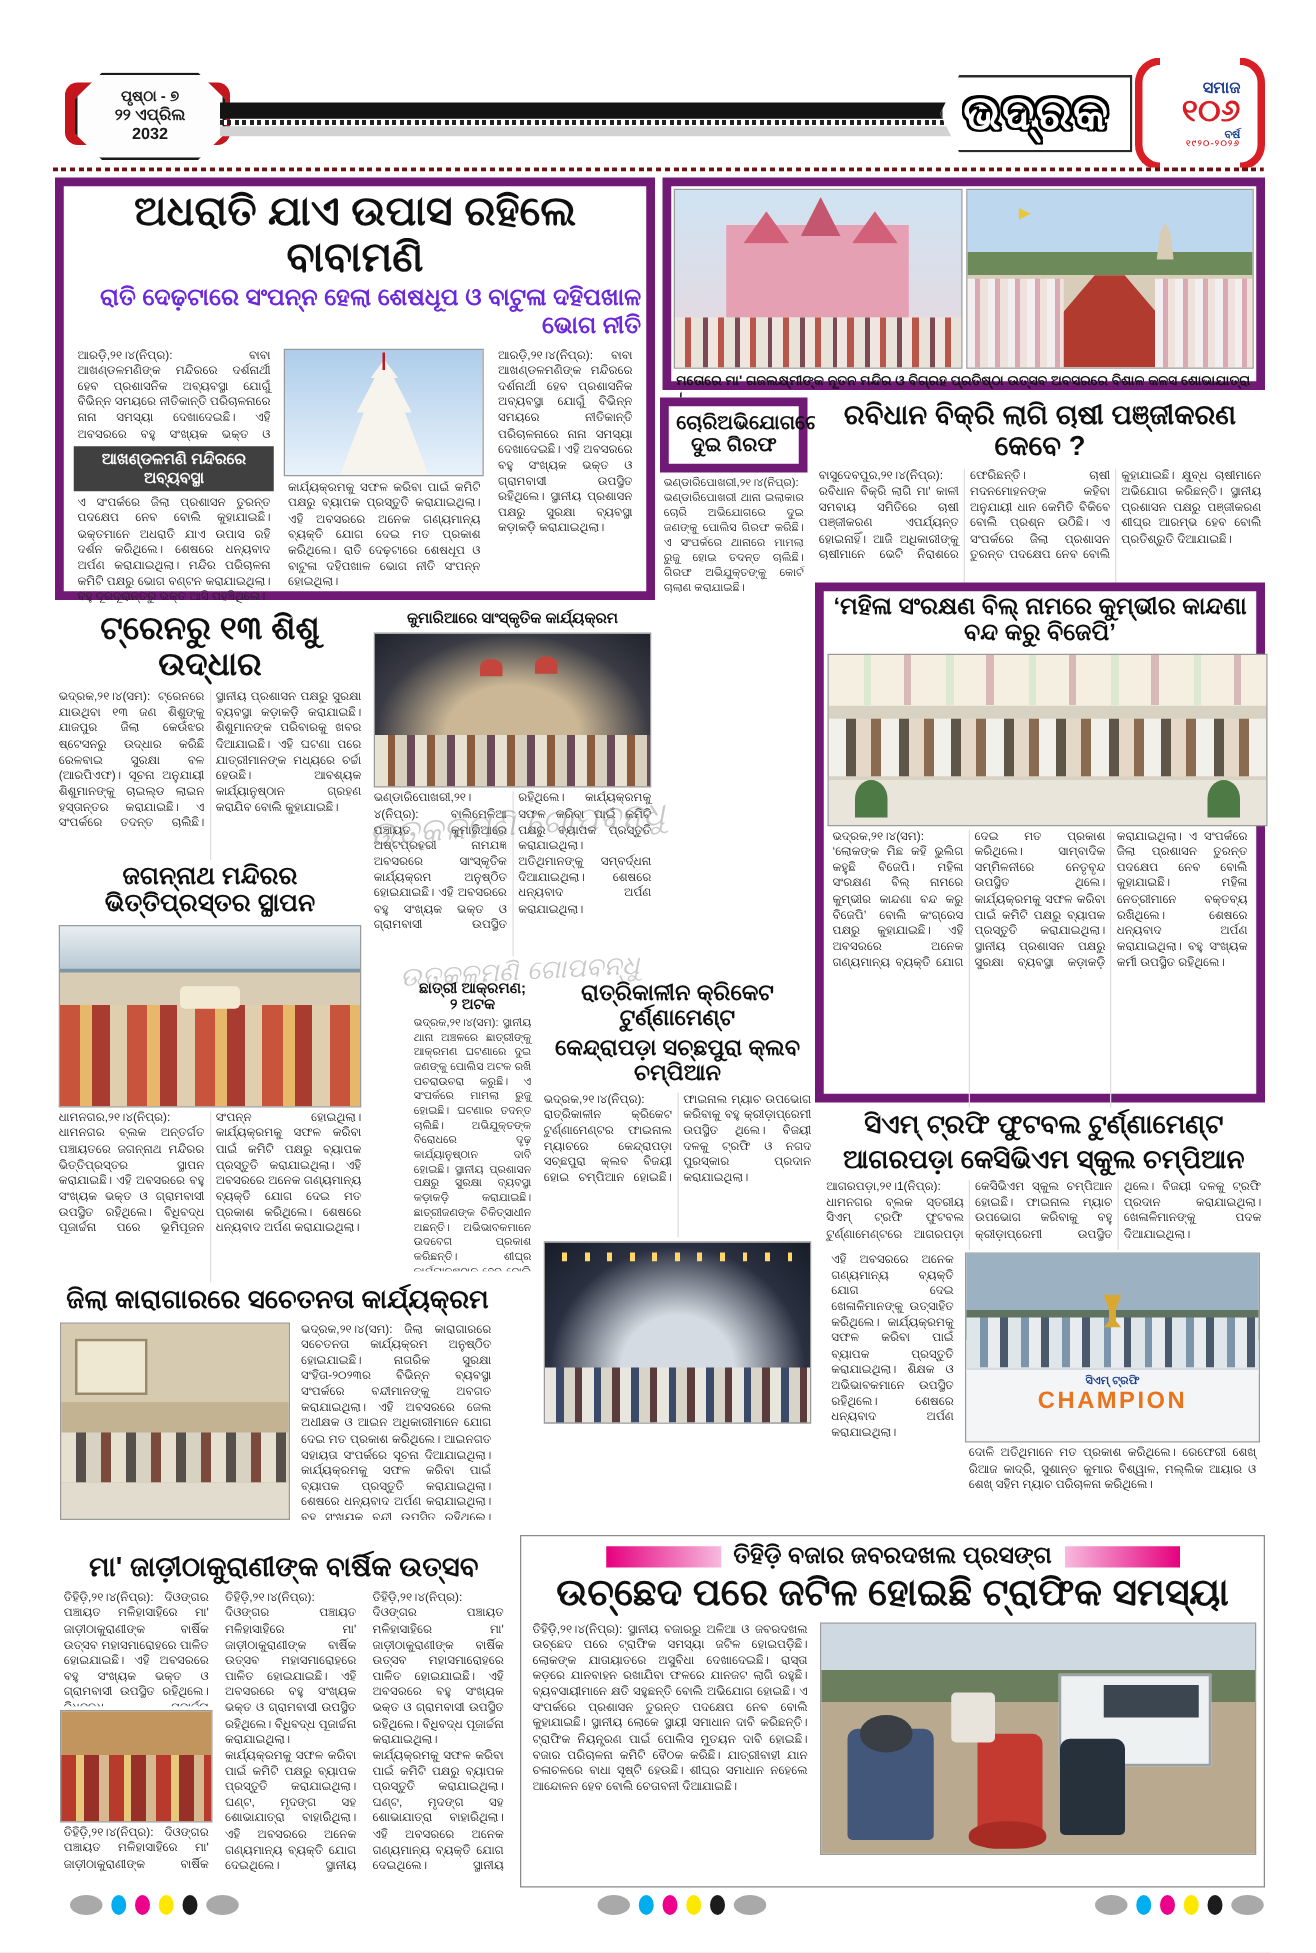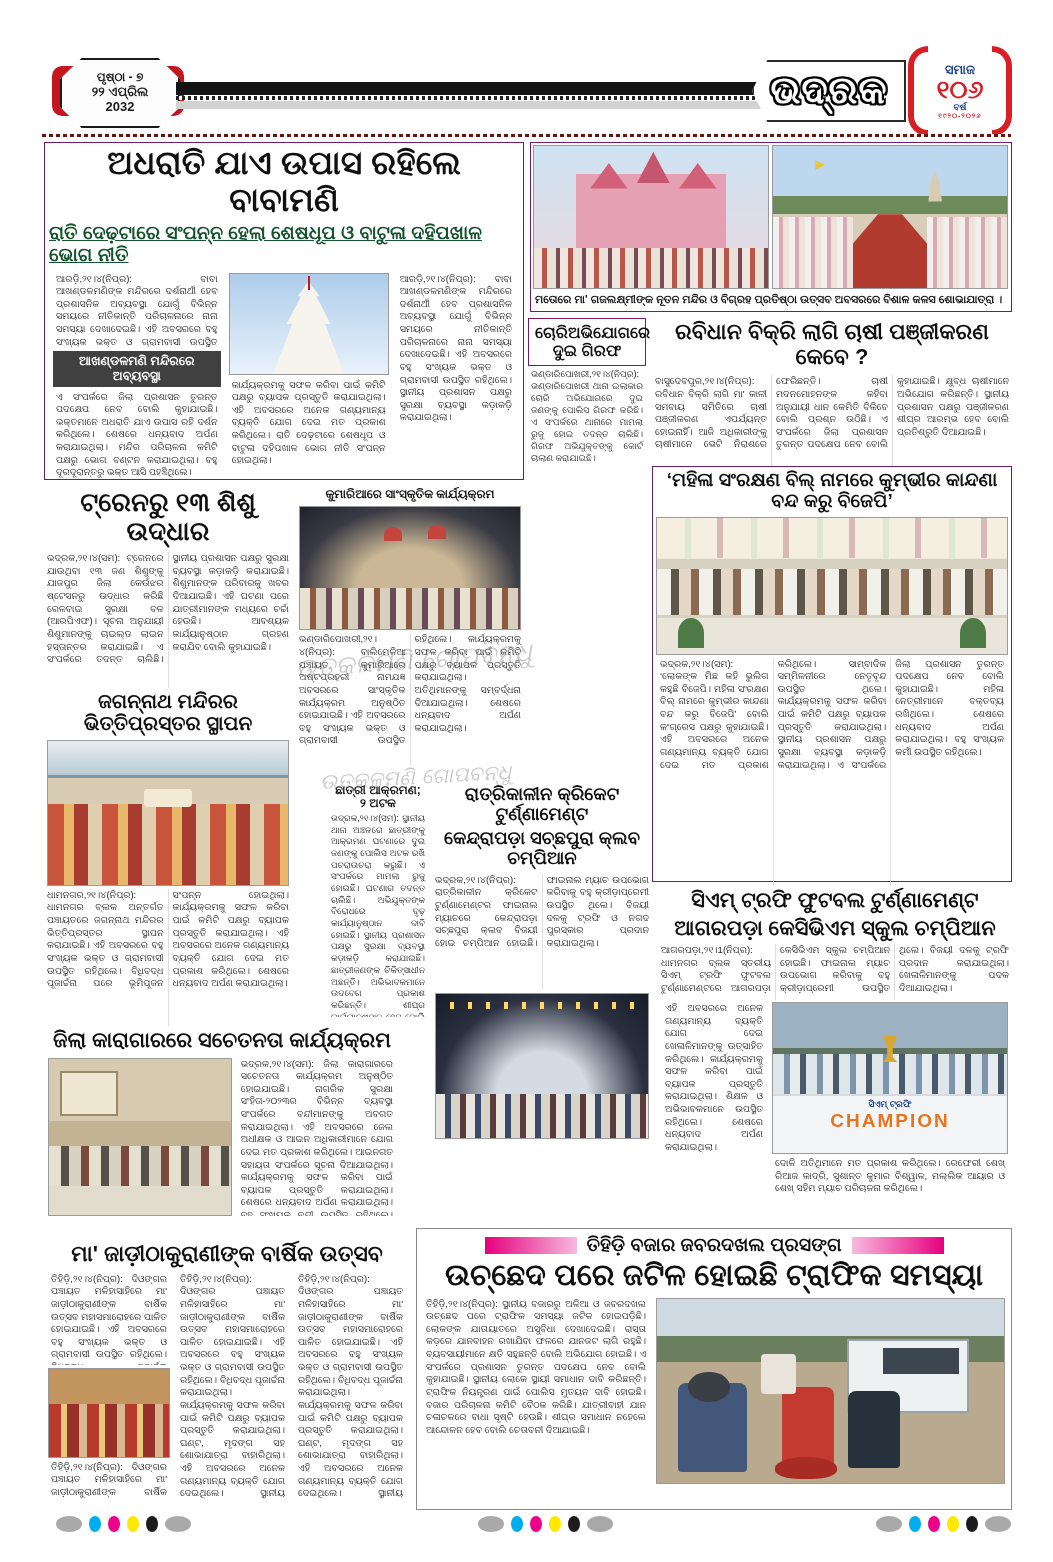--- a/index.html
+++ b/index.html
@@ -1,21 +1,21 @@
 <!DOCTYPE html>
 <html><head>
 <meta charset="utf-8">
 <style>
   html,body{margin:0;padding:0;background:#e8e8e8;}
   .sheet{position:relative;width:1053px;height:1562px;background:#ffffff;margin:0 auto;
          font-family:"Liberation Sans","DejaVu Sans",sans-serif;color:#1a1a1a;overflow:hidden;}
   .blk{position:absolute;background:#fff;box-sizing:border-box;}
-  .boxed{border:1px solid #701a75;}
+  .boxed{border:7px solid #701a75;}
   .hl{font-weight:800;color:#101010;text-align:center;line-height:1.12;margin:0;padding:2px 4px;}
-  .sub{font-weight:700;color:#14532d;text-align:left;line-height:1.15;margin:0;padding:1px 4px;text-decoration:underline;}
+  .sub{font-weight:700;color:#6d28d9;text-align:right;line-height:1.15;margin:0;padding:1px 4px;}
   .bodytext{font-size:9.5px;line-height:1.33;text-align:justify;color:#222;overflow:hidden;padding:0 3px;}
   .cols2{column-count:2;column-gap:9px;column-rule:1px solid #ddd;}
   .cols3{column-count:3;column-gap:9px;column-rule:1px solid #ddd;}
   .photo{position:relative;overflow:hidden;border:1px solid #9a9a9a;box-sizing:border-box;}
   .caption{font-size:11px;font-weight:700;color:#111;padding:2px 4px;line-height:1.2;}
   .pinkbox{background:#404040;color:#fff;font-size:12.5px;font-weight:700;text-align:center;
            padding:3px 2px;margin:4px 0;}
   
   .badge-wrap{position:absolute;left:52px;top:58px;width:132px;height:66px;}
   .badge-red{position:absolute;left:0;top:8px;width:132px;height:50px;background:#c4161c;border-radius:10px;}
@@ -30,21 +30,21 @@
   .bar-gray{position:absolute;left:176px;top:101px;width:592px;height:8px;background:#d2d2d2;}
   .masthead{position:absolute;left:752px;top:60px;width:150px;height:58px;background:#fff;border:2px solid #2a2a2a;
             clip-path:polygon(10% 0,100% 0,100% 100%,10% 100%,0 50%);
             display:flex;align-items:center;justify-content:center;}
   .masthead span{font-size:38px;font-weight:900;color:#fff;letter-spacing:1px;
      text-shadow:-2px -2px 0 #000,2px -2px 0 #000,-2px 2px 0 #000,2px 2px 0 #000,0 -2px 0 #000,0 2px 0 #000,-2px 0 0 #000,2px 0 0 #000;}
   .logo{position:absolute;left:908px;top:50px;width:104px;height:82px;display:flex;align-items:center;justify-content:center;}
   .brkt{width:14px;height:78px;border:6px solid #d91f26;background:transparent;}
   .brkt.l{border-right:none;border-radius:26px 0 0 26px;}
   .brkt.r{border-left:none;border-radius:0 26px 26px 0;}
-  .logo-mid{width:66px;text-align:center;line-height:1.05;}
+  .logo-mid{width:66px;text-align:right;line-height:1.05;}
   .logo-mid .nm{font-size:13px;font-weight:800;color:#1b3f8f;}
   .logo-mid .yr{font-size:25px;font-weight:900;color:#d91f26;}
   .logo-mid .br{font-size:9px;font-weight:700;color:#1b3f8f;}
   .logo-mid .rg{font-size:7px;font-weight:700;color:#d91f26;letter-spacing:1px;}
   .rule-top{position:absolute;left:42px;top:134px;width:969px;height:3px;
             background:repeating-linear-gradient(90deg,#6d1212 0 4px,#fff 4px 7px);}
   .watermark{position:absolute;color:rgba(110,110,110,.38);font-family:"DejaVu Serif","Liberation Serif",serif;
              font-style:italic;pointer-events:none;white-space:nowrap;z-index:5;}
   
   .dots{position:absolute;top:1516px;display:flex;align-items:center;gap:7px;}

